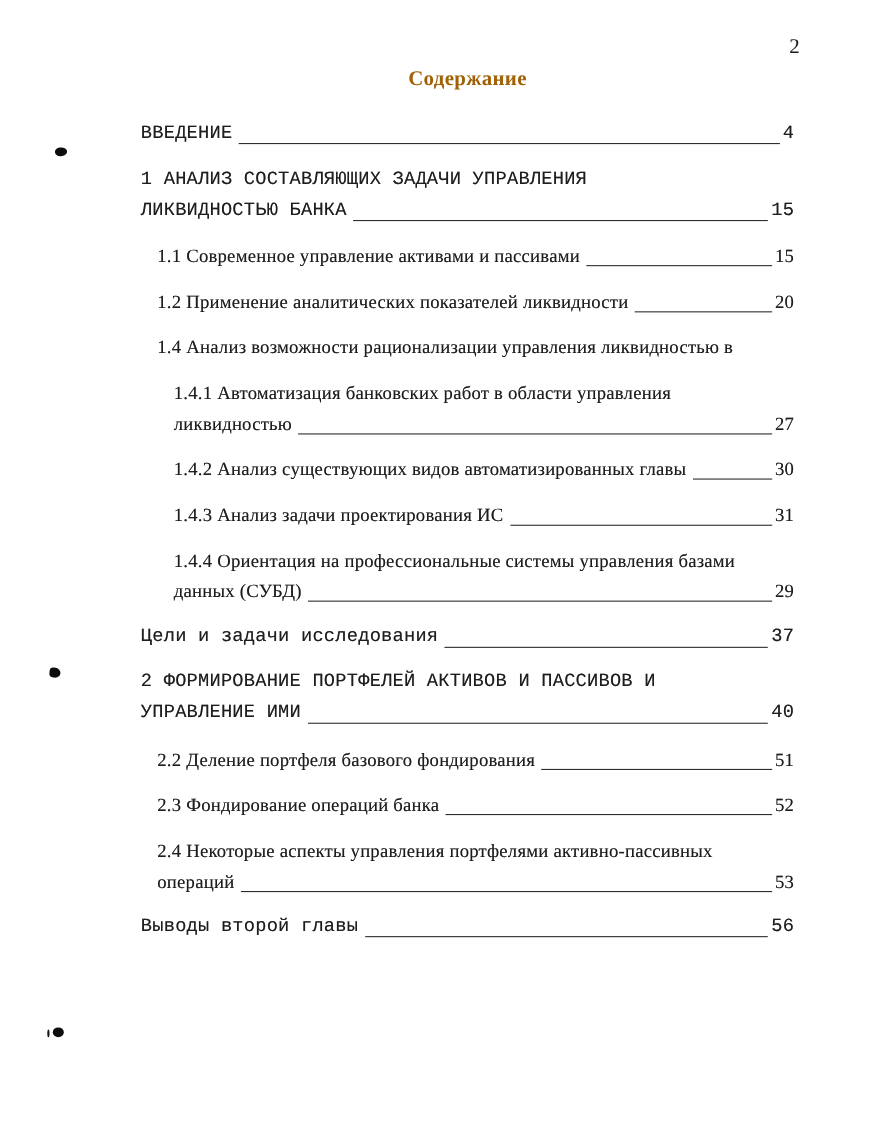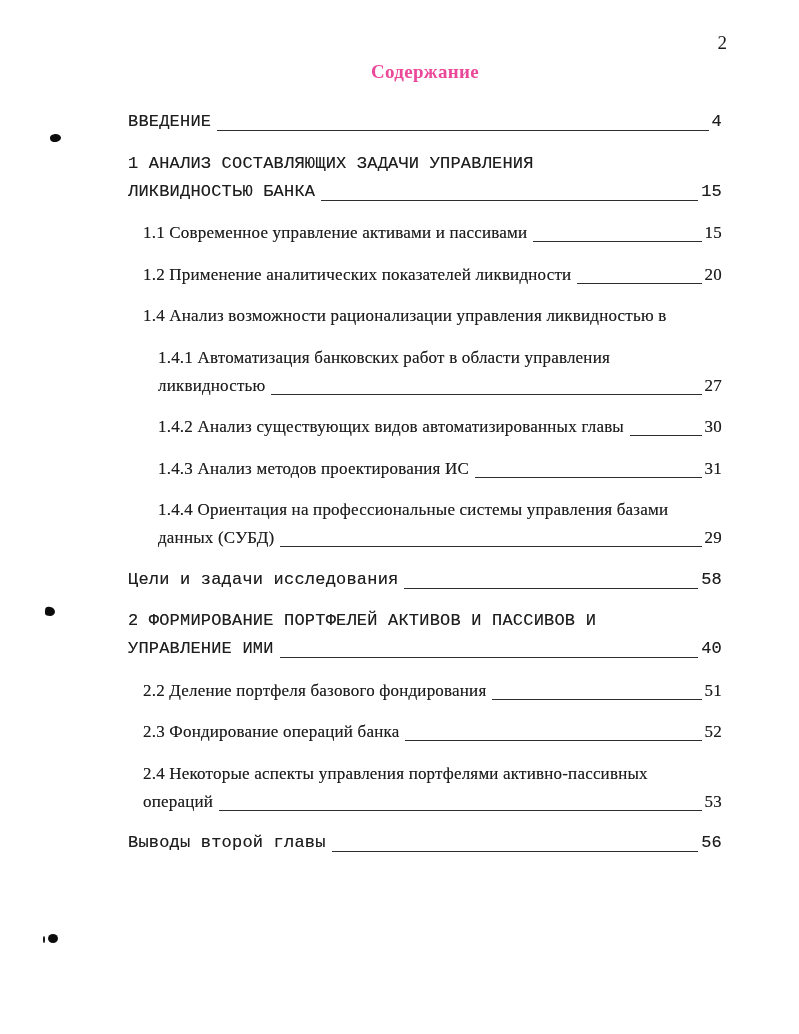--- a/index.html
+++ b/index.html
@@ -30,21 +30,21 @@
     top: 58px;
     width: 594px;
   }
   .toc-title {
     text-align: center;
     font-weight: bold;
     font-size: 19px;
     line-height: 28px;
     margin: 0 0 22px 0;
     letter-spacing: 0.3px;
-    color: #ec4899;
+    color: #a16207;
   }
   .toc-entry {
     margin-bottom: 13.5px;
   }
   .toc-entry.lvl0 { margin-left: 0; font-family: Liberation Mono, monospace; }
   .toc-entry.lvl1 { margin-left: 15px; }
   .toc-entry.lvl2 { margin-left: 30px; font-family: Liberation Serif, serif; }
   .toc-line {
     display: flex;
     align-items: flex-end;
@@ -155,40 +155,40 @@
         </div>
         <div class="toc-entry lvl2">
           <div class="toc-line">
             <span class="toc-text">1.4.2 Анализ существующих видов автоматизированных главы</span>
             <span class="leader"></span>
             <span class="pgnum">30</span>
           </div>
         </div>
         <div class="toc-entry lvl2">
           <div class="toc-line">
-            <span class="toc-text">1.4.3 Анализ методов проектирования ИС</span>
+            <span class="toc-text">1.4.3 Анализ задачи проектирования ИС</span>
             <span class="leader"></span>
             <span class="pgnum">31</span>
           </div>
         </div>
         <div class="toc-entry lvl2">
           <div class="toc-line">
             <span class="toc-text">1.4.4 Ориентация на профессиональные системы управления базами</span>
           </div>
           <div class="toc-line">
             <span class="toc-text">данных (СУБД)</span>
             <span class="leader"></span>
             <span class="pgnum">29</span>
           </div>
         </div>
         <div class="toc-entry lvl0">
           <div class="toc-line">
             <span class="toc-text">Цели и задачи исследования</span>
             <span class="leader"></span>
-            <span class="pgnum">58</span>
+            <span class="pgnum">37</span>
           </div>
         </div>
         <div class="toc-entry lvl0">
           <div class="toc-line">
             <span class="toc-text">2 ФОРМИРОВАНИЕ ПОРТФЕЛЕЙ АКТИВОВ И ПАССИВОВ И</span>
           </div>
           <div class="toc-line">
             <span class="toc-text">УПРАВЛЕНИЕ ИМИ</span>
             <span class="leader"></span>
             <span class="pgnum">40</span>

